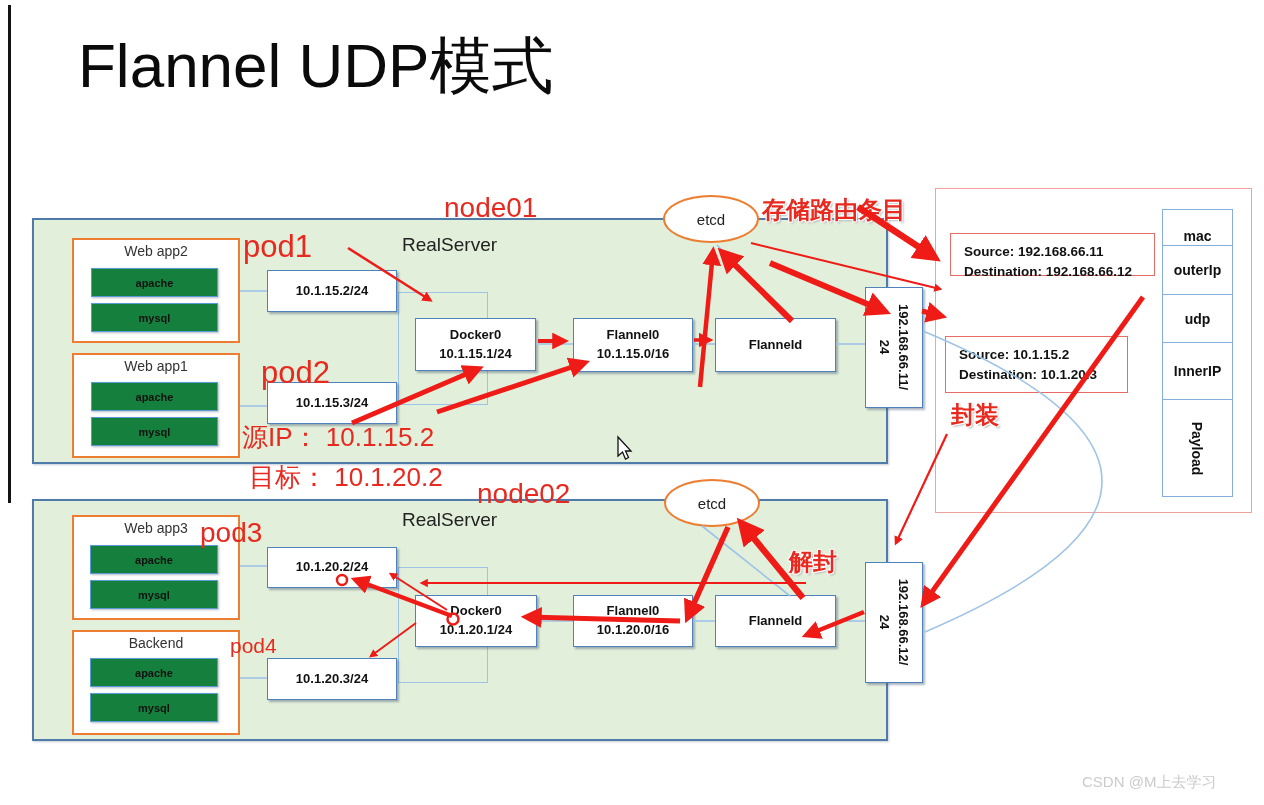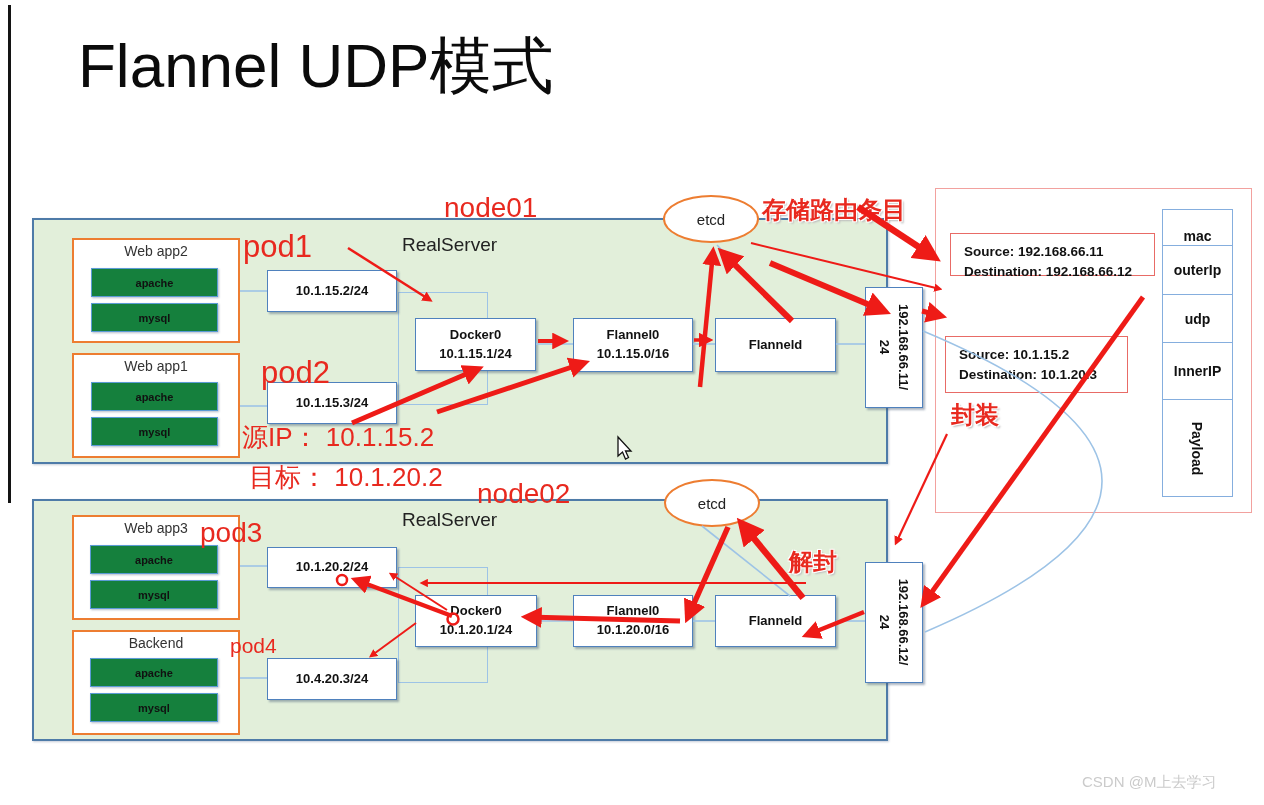--- a/index.html
+++ b/index.html
@@ -89,21 +89,21 @@
 <div class="abs obox-title" style="left:72px;top:520px;width:168px;">Web app3</div>
 <div class="abs appbox" style="left:90px;top:545px;width:128px;height:29px;">apache</div>
 <div class="abs appbox" style="left:90px;top:580px;width:128px;height:29px;">mysql</div>
 
 <div class="abs obox" style="left:72px;top:630px;width:168px;height:105px;"></div>
 <div class="abs obox-title" style="left:72px;top:635px;width:168px;">Backend</div>
 <div class="abs appbox" style="left:90px;top:658px;width:128px;height:29px;">apache</div>
 <div class="abs appbox" style="left:90px;top:693px;width:128px;height:29px;">mysql</div>
 
 <div class="abs wbox" style="left:267px;top:547px;width:130px;height:41px;">10.1.20.2/24</div>
-<div class="abs wbox" style="left:267px;top:658px;width:130px;height:42px;">10.4.20.3/24</div>
+<div class="abs wbox" style="left:267px;top:658px;width:130px;height:42px;">10.1.20.3/24</div>
 <div class="abs wbox" style="left:415px;top:595px;width:122px;height:52px;">Docker0
 10.1.20.1/24</div>
 <div class="abs wbox" style="left:573px;top:595px;width:120px;height:52px;">Flannel0
 10.1.20.0/16</div>
 <div class="abs wbox" style="left:715px;top:595px;width:121px;height:52px;">Flanneld</div>
 
 <div class="abs wbox" style="left:865px;top:562px;width:58px;height:121px;"></div>
 <div class="abs rot" style="left:833px;top:593px;width:121px;height:58px;font-size:13px;line-height:1.5;z-index:5;">192.168.66.12/
 24</div>
 

